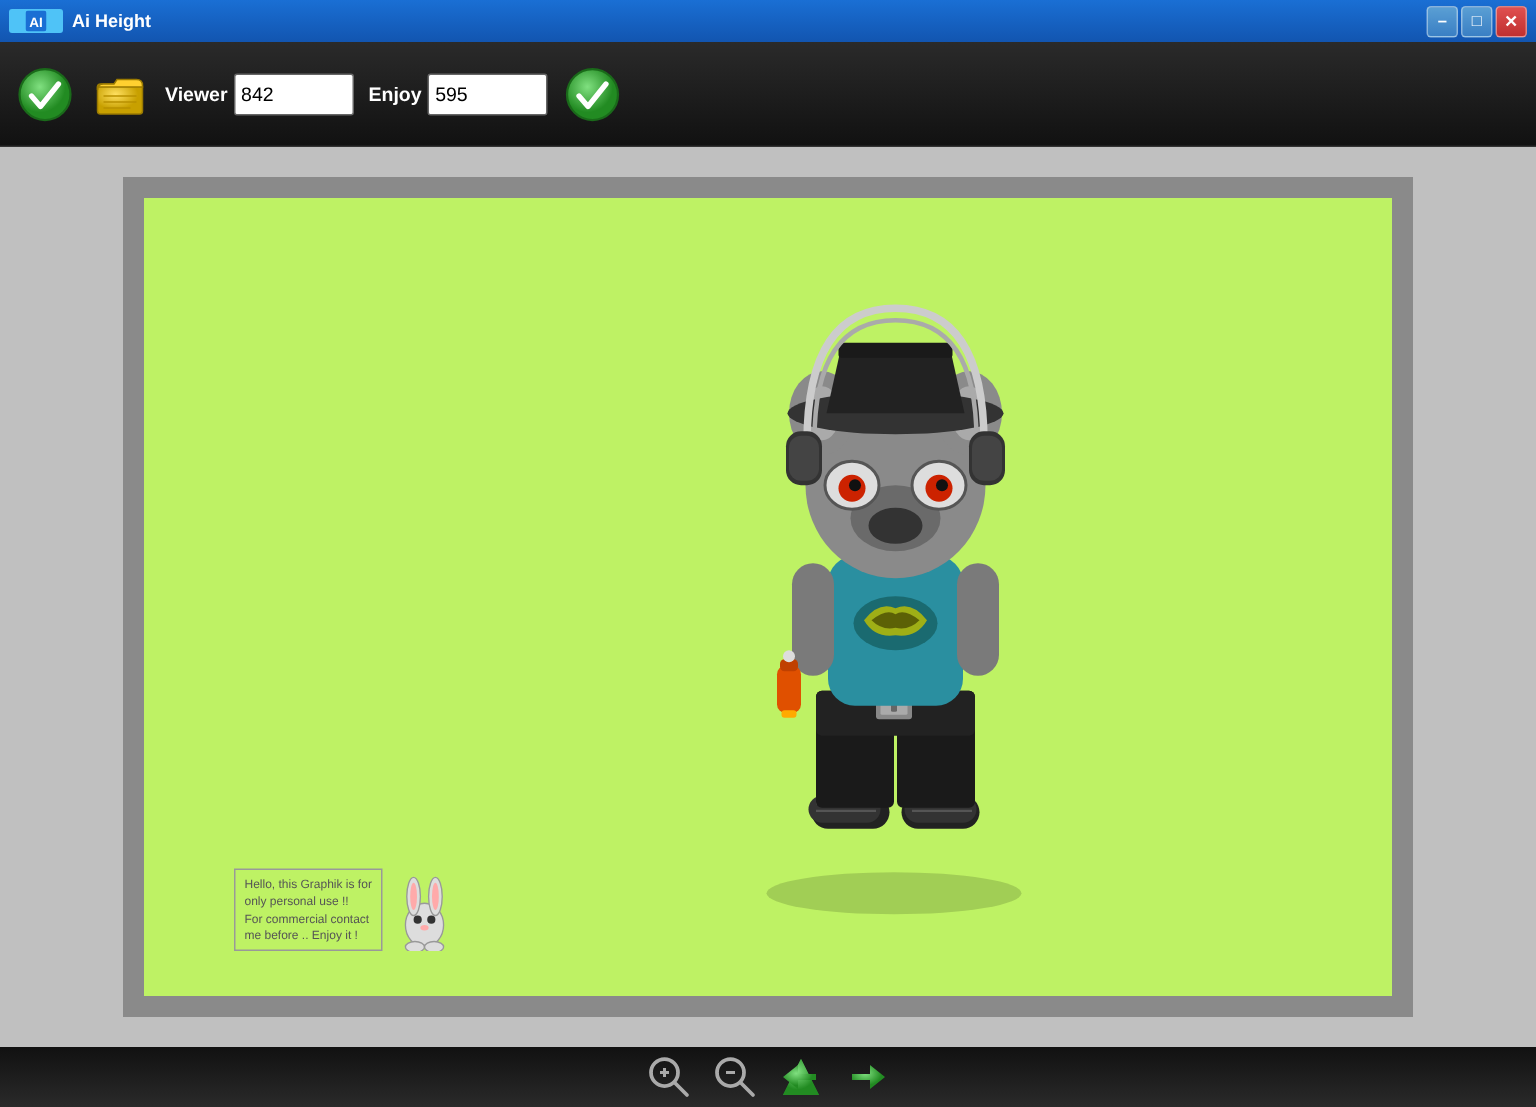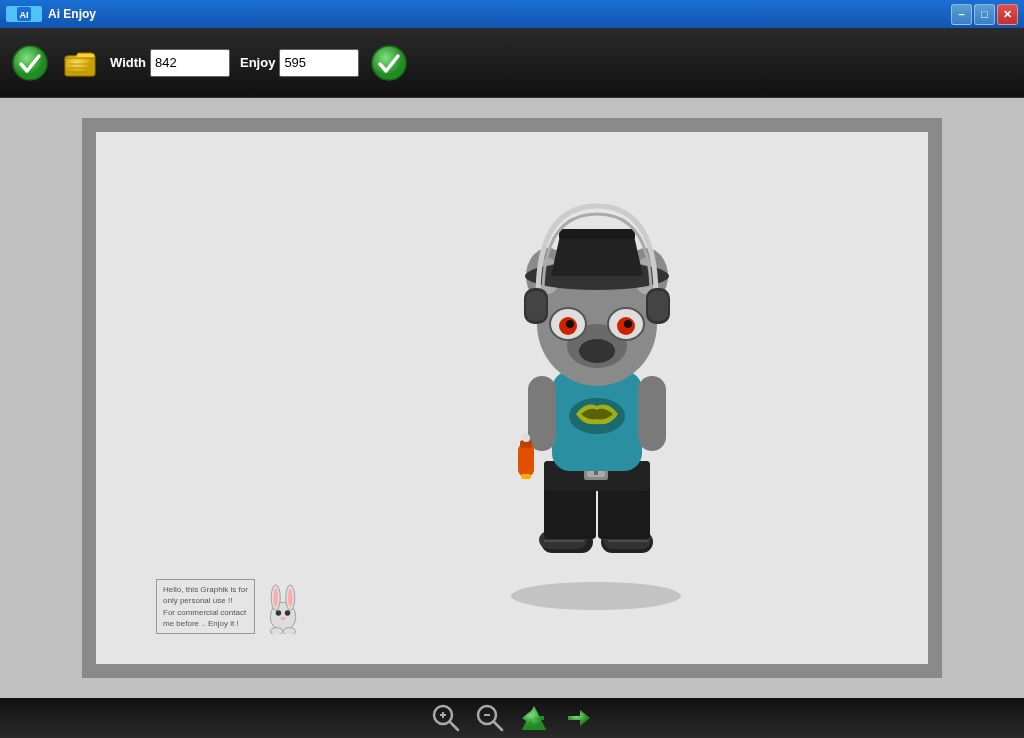--- a/index.html
+++ b/index.html
@@ -104,21 +104,21 @@
     .canvas-frame {
       background: #8a8a8a;
       padding: 14px;
       width: 860px;
       height: 560px;
       display: flex;
       align-items: center;
       justify-content: center;
     }
     .canvas-inner {
-      background: #e5e5e5;
+      background: #bef264;
       width: 100%;
       height: 100%;
       position: relative;
       overflow: hidden;
     }
 
     
     .character-area {
       position: absolute;
       left: 50%;
@@ -169,21 +169,21 @@
 <body>
 
 <div class="title-bar">
   <div class="title-bar-left">
     <div class="title-bar-icon">
       <svg width="14" height="14" viewBox="0 0 14 14">
         <rect width="14" height="14" rx="2" fill="#1a6fd4"></rect>
         <text x="7" y="11" text-anchor="middle" font-size="9" fill="#fff" font-weight="bold">AI</text>
       </svg>
     </div>
-    <span class="title-bar-text">Ai Enjoy</span>
+    <span class="title-bar-text">Ai Height</span>
   </div>
   <div class="title-bar-buttons">
     <div class="win-btn minimize">–</div>
     <div class="win-btn maximize">□</div>
     <div class="win-btn close">✕</div>
   </div>
 </div>
 
 <div class="toolbar">
 
@@ -210,21 +210,21 @@
       </defs>
       <rect x="4" y="12" width="30" height="20" rx="2" fill="url(#g2)" stroke="#9a7a00" stroke-width="1"></rect>
       <path d="M4 16 Q4 12 8 12 L15 12 L17 9 L30 9 Q34 9 34 13 L34 14 L4 14Z" fill="#ffd030" stroke="#9a7a00" stroke-width="1"></path>
       <line x1="8" y1="20" x2="30" y2="20" stroke="#b89000" stroke-width="1"></line>
       <line x1="8" y1="24" x2="30" y2="24" stroke="#b89000" stroke-width="1"></line>
       <line x1="8" y1="28" x2="26" y2="28" stroke="#b89000" stroke-width="1"></line>
     </svg>
   </div>
 
   <div class="toolbar-field">
-    <span class="toolbar-label">Width</span>
+    <span class="toolbar-label">Viewer</span>
     <input class="toolbar-input" type="text" value="842" style="">
   </div>
 
   <div class="toolbar-field">
     <span class="toolbar-label">Enjoy</span>
     <input class="toolbar-input" type="text" value="595" style="">
   </div>
 
   <div class="toolbar-btn">
     <svg width="38" height="38" viewBox="0 0 38 38">

